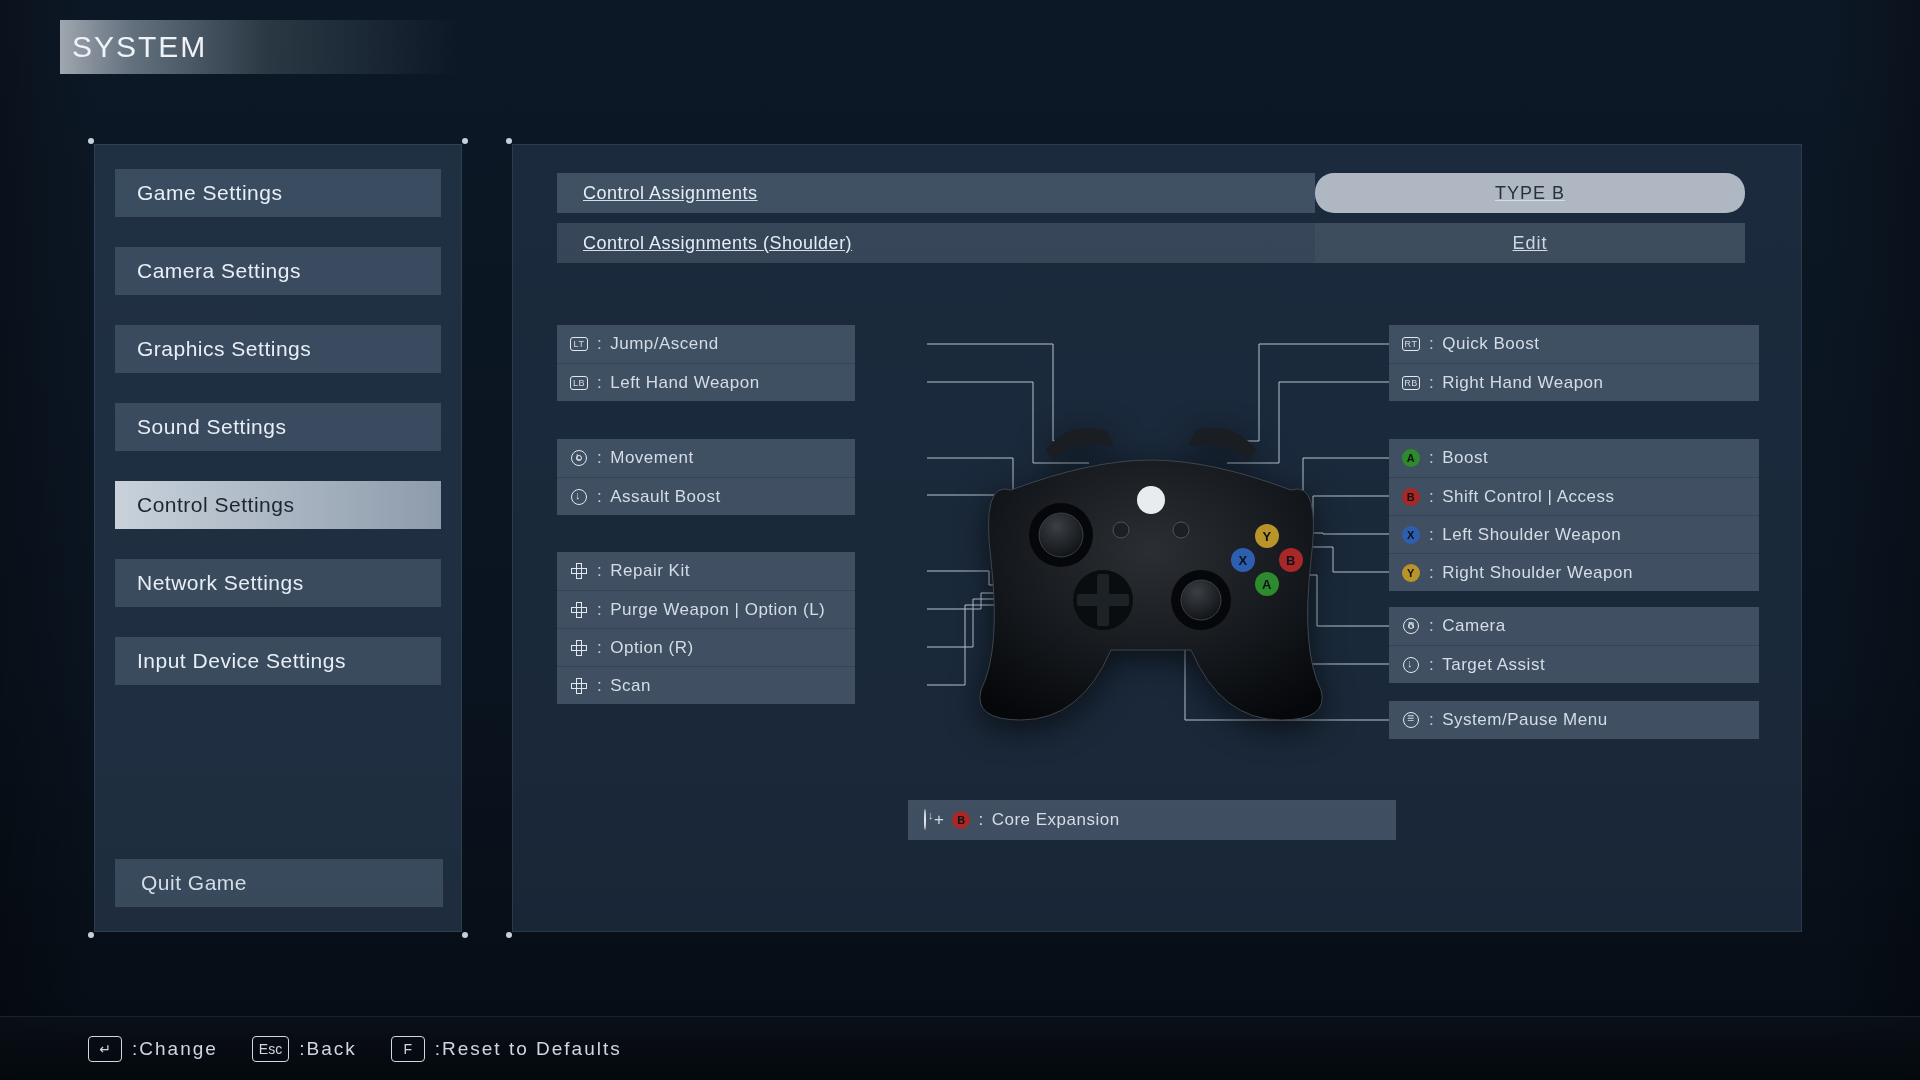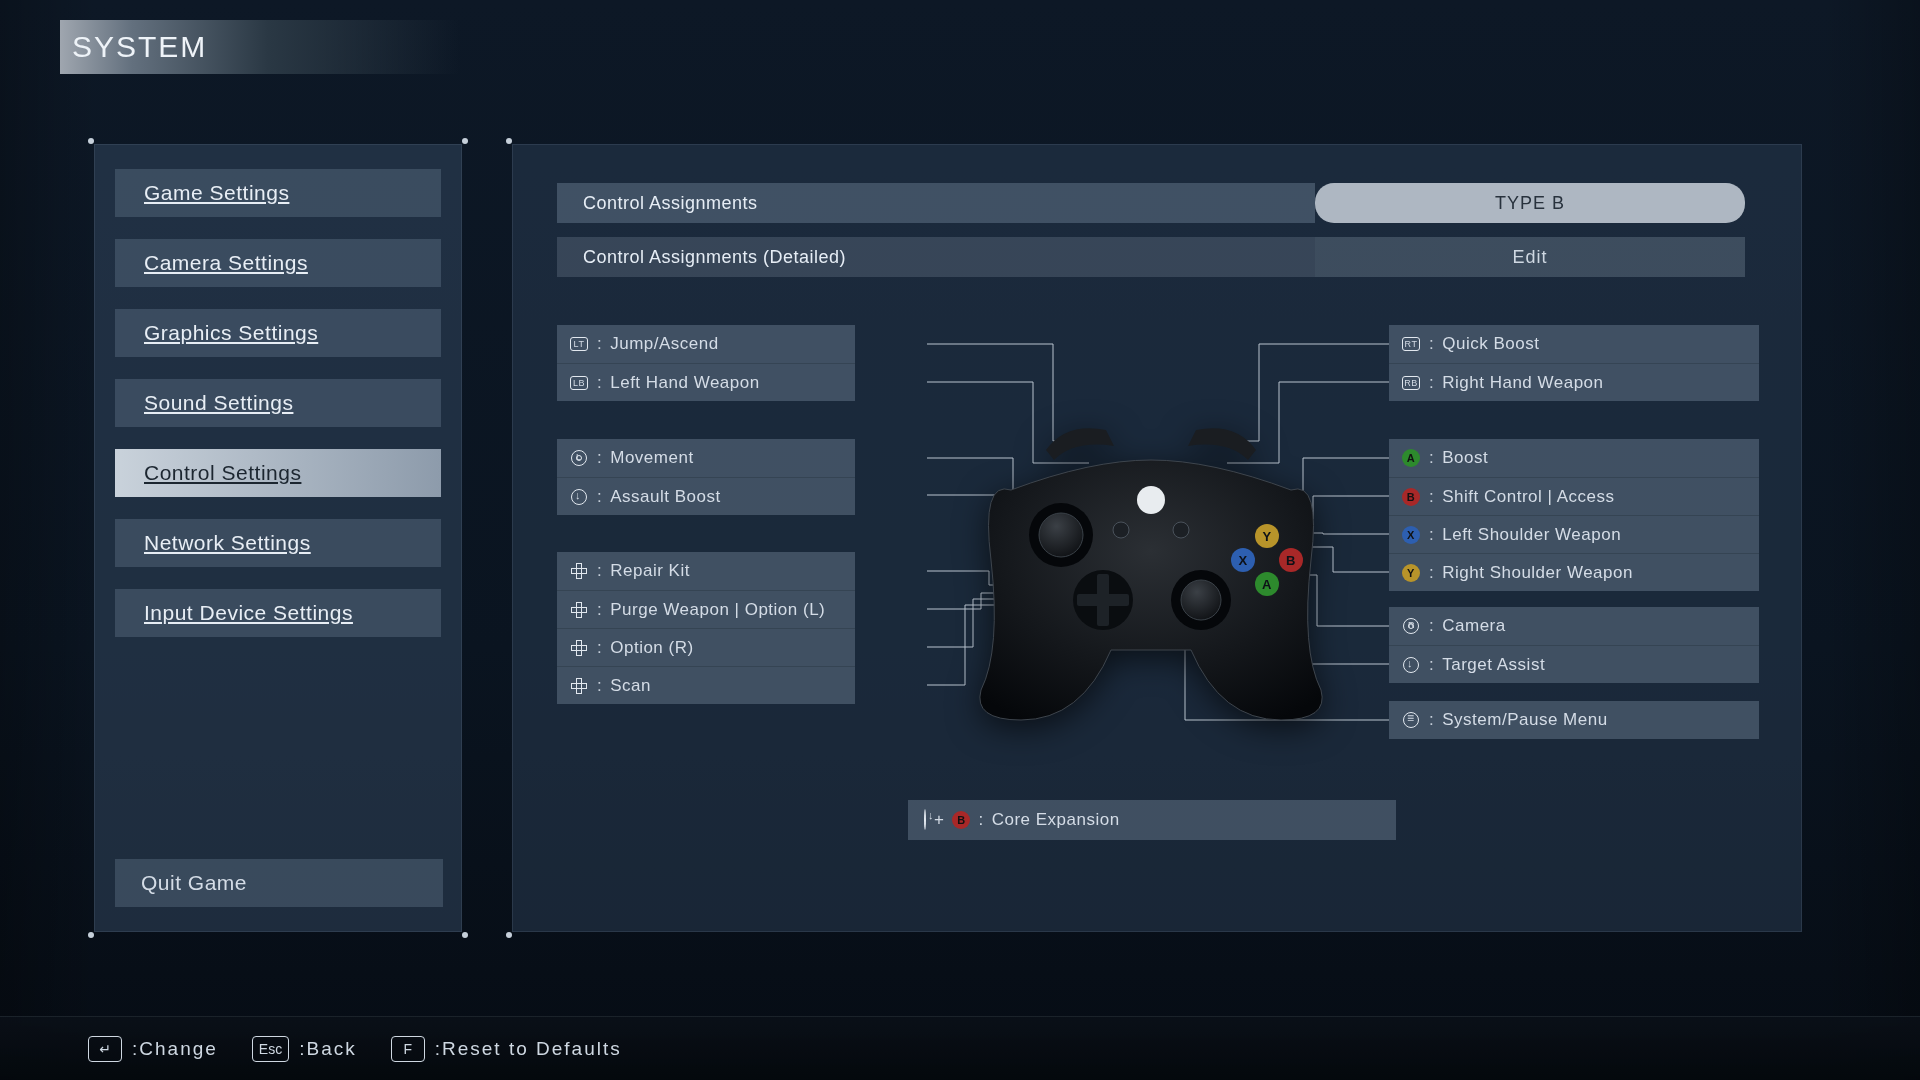--- a/index.html
+++ b/index.html
@@ -42,40 +42,39 @@
 .tick{position:absolute;width:6px;height:6px;background:#c6d0da;border-radius:50%}
 .tick.tl{left:88px;top:138px}
 .tick.tr{left:462px;top:138px}
 .tick.bl{left:88px;top:932px}
 .tick.br{left:462px;top:932px}
 .tick.tl2{left:506px;top:138px}
 .tick.bl2{left:506px;top:932px}
 
 
 .nav-item{
-  height:48px;display:flex;align-items:center;padding-left:29px;
-  font-size:21px;margin-bottom:22px;
+  height:48px;display:flex;align-items:center;padding-left:22px;
+  font-size:21px;margin-bottom:30px;
   background:rgba(110,128,148,0.35);
   color:#e8eef5;
   cursor:pointer;
-  text-decoration:underline;
 }
 .nav-item.active{
   background:linear-gradient(90deg,#c9d2db 0%,#8d9bab 100%);
   color:#1c2630;
 }
 .nav-quit{
   position:absolute;left:20px;bottom:24px;width:328px;height:48px;
   display:flex;align-items:center;padding-left:26px;font-size:21px;
   background:rgba(110,128,148,0.35);cursor:pointer;
 }
 
 
 .row{
-  display:flex;height:40px;margin:14px 0 10px 0;
+  display:flex;height:40px;margin:4px 0 10px 0;text-decoration:underline;
 }
 .row-left{
   flex:1;background:rgba(110,128,148,0.45);display:flex;align-items:center;
   padding-left:26px;font-size:18px;color:#e6edf5;
 }
 .row-right{
   width:430px;display:flex;align-items:center;justify-content:center;
   font-size:18px;letter-spacing:1px;
 }
 .row.head .row-right{background:#aeb7c2;color:#28323d;border-radius:19px;}
@@ -178,21 +177,21 @@
 </div>
 
 <div class="content">
 
   <div class="header-block">
     <div class="row head">
       <div class="row-left">Control Assignments</div>
       <div class="row-right">TYPE B</div>
     </div>
     <div class="row sub">
-      <div class="row-left">Control Assignments (Detailed)</div>
+      <div class="row-left">Control Assignments (Shoulder)</div>
       <div class="row-right">Edit</div>
     </div>
   </div>
 
   <div class="left-col grp gL1" id="gL0">
       <div class="bind">
         <span class="ic">
           <span class="g-box">LT</span>
         </span>
         <span class="colon">:</span>

